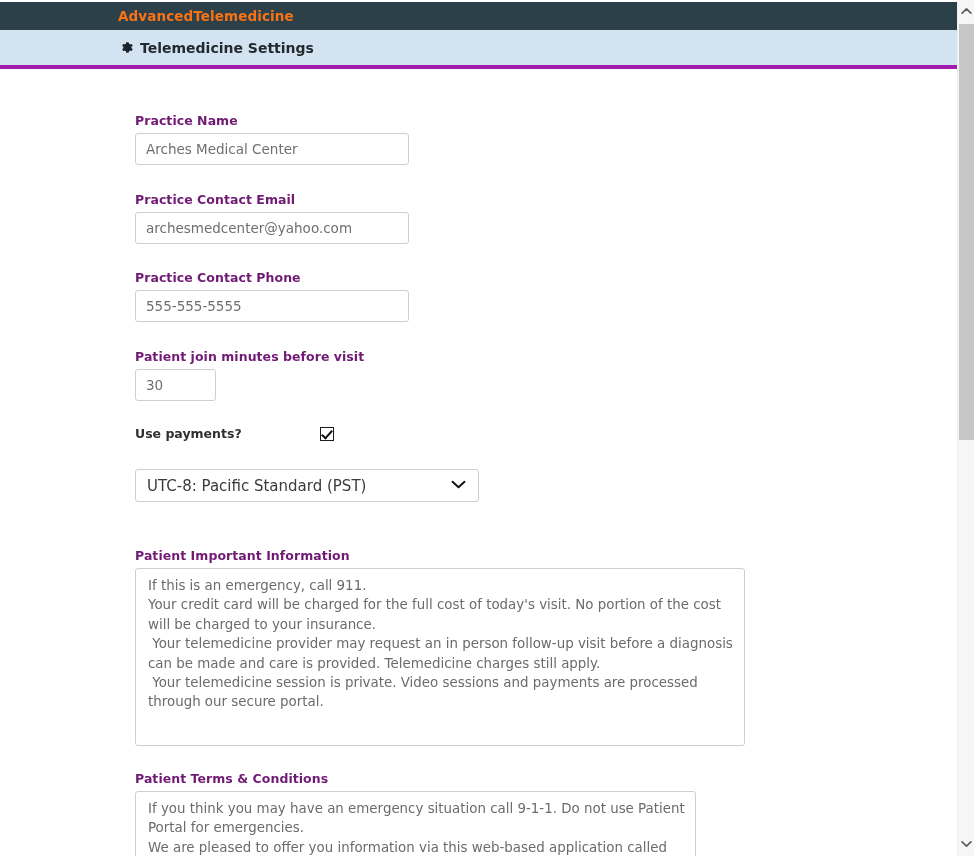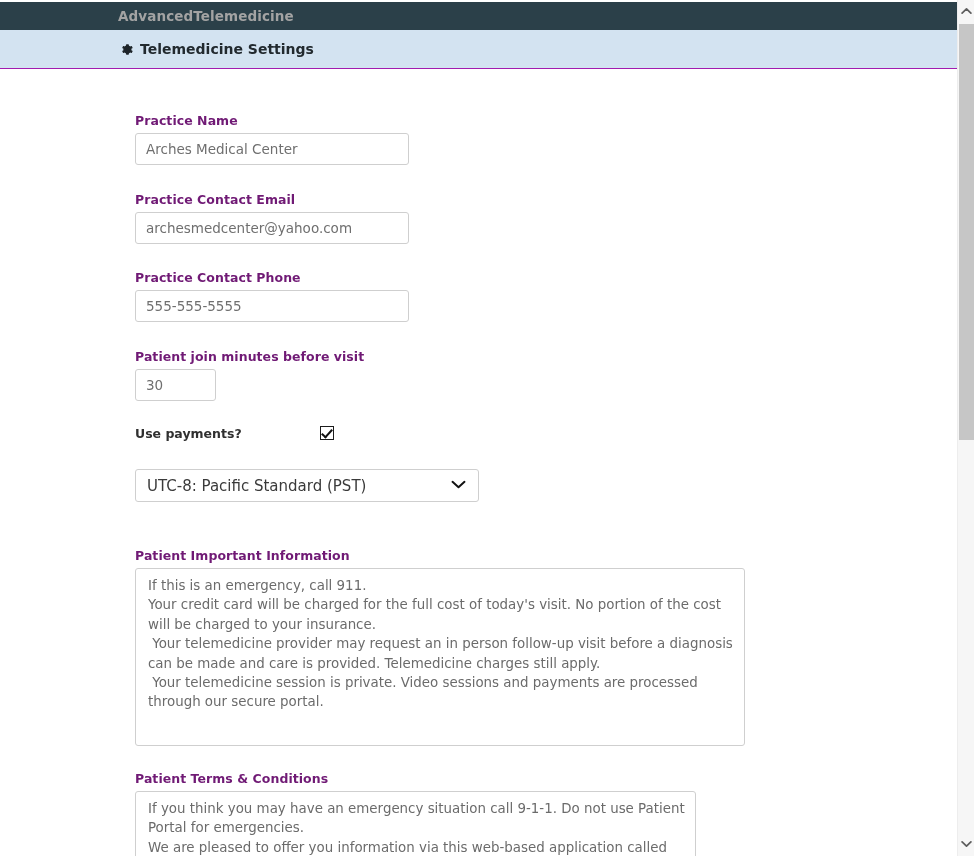--- a/index.html
+++ b/index.html
@@ -50,35 +50,35 @@
     position: absolute;
     left: 0; top: 2px;
     width: 957px;
     height: 28px;
     background: #2b4049;
     display: flex;
     align-items: center;
   }
   #app-header .brand {
     margin-left: 118px;
-    color: #a3a3a3;
+    color: #f97316;
     font-size: 13.5px;
     font-weight: bold;
     letter-spacing: 0.1px;
     white-space: nowrap;
   }
 
   
   #page-subheader {
     position: absolute;
     left: 0; top: 30px;
     width: 957px;
     height: 39px;
     background: #d3e3f1;
-    border-bottom: 1px solid #a21caf;
+    border-bottom: 4px solid #a21caf;
     box-sizing: border-box;
     display: flex;
     align-items: center;
   }
   #page-subheader .gear-wrap {
     margin-left: 119px;
     display: inline-flex;
     align-items: center;
     line-height: 1;
   }
@@ -120,21 +120,21 @@
     background: #ffffff;
     border: 1px solid #cfcfcf;
     border-radius: 3px;
     outline: none;
   }
   .text-input::placeholder { color: #6f6f6f; opacity: 1; }
 
   
   .checkbox-row {
     display: flex;
-    align-items: flex-start;
+    align-items: flex-end;
   }
   .checkbox-row .cb-label {
     font-size: 12.5px;
     font-weight: bold;
     color: #303030;
     white-space: nowrap;
     width: 185px;
   }
   .real-checkbox {
     -webkit-appearance: none;

